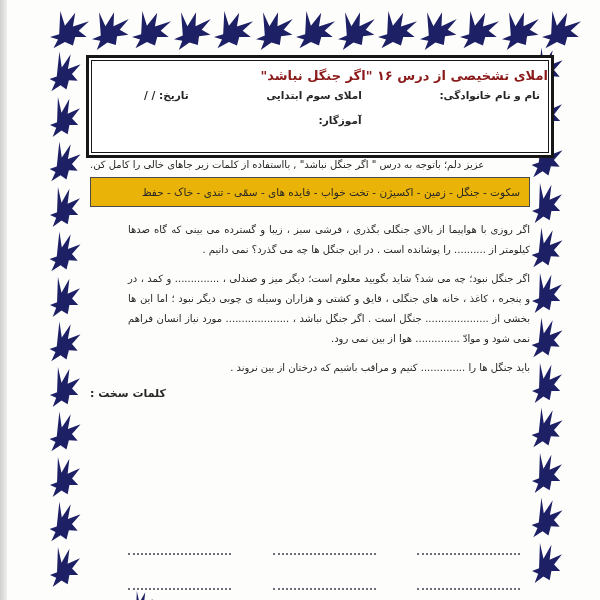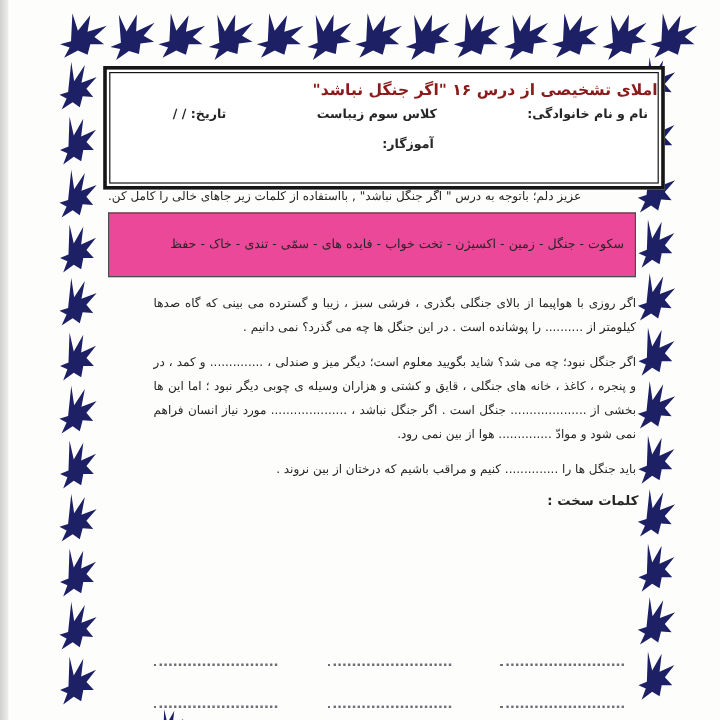--- a/index.html
+++ b/index.html
@@ -37,26 +37,26 @@
     color:var(--title-color,#8b1a1a);}
   .hb-row{display:flex;justify-content:space-between;align-items:center;
     font-size:10.5px;font-weight:bold;margin-top:6px;
     padding:0 8px 0 52px;}
   .hb-teacher{margin-top:13px;text-align:center;padding-left:40px;
     font-size:10.5px;font-weight:bold;}
 
   
   .sheet{position:absolute;left:90px;top:159px;width:442px;direction:rtl;}
   .instruction{font-size:10px;text-align:left;margin:0 0 7px 0;}
-  .word-bank{border:1px solid #4a4a4a;padding:20px 9px;font-size:10.5px;
-    text-align:right;margin:0 2px 13px 0;background:#ec4899;}
+  .word-bank{border:1px solid #4a4a4a;padding:8px 9px;font-size:10.5px;
+    text-align:right;margin:0 2px 13px 0;background:#eab308;}
   .paras{width:402px;margin-right:2px;}
   .paras p{font-size:10px;line-height:20px;margin:0 0 9px 0;
     text-align:justify;}
-  .hard-words{font-size:11px;font-weight:bold;margin-top:3px;text-align:right;}
+  .hard-words{font-size:11px;font-weight:bold;margin-top:3px;text-align:left;}
 
   
   .answer-row{position:absolute;left:128px;width:392px;height:4px;
     display:flex;justify-content:space-between;}
   .answer-row.r1{top:551px;}
   .answer-row.r2{top:586px;}
   .answer-line{width:103px;border-bottom:2px dotted #6e6e78;height:2px;}
 </style>
 </head>
 <body>
@@ -218,21 +218,21 @@
   <svg class="bird" viewBox="0 0 34 44" preserveAspectRatio="none" aria-hidden="true">
     <polygon points="9,0 13,17 22,2 20,18 34,12 25,23 32,30 22,30 20,40 13,36 3,43 7,33 0,30 8,27"></polygon>
   </svg>
 </div>
 
 <div class="header-box">
   <div class="inner">
     <div class="hb-title">املای تشخیصی از درس ۱۶ "اگر جنگل نباشد"</div>
     <div class="hb-row">
       <span>نام و نام خانوادگی:</span>
-      <span>کلاس سوم زیباست</span>
+      <span>املای سوم ابتدایی</span>
       <span>تاریخ:   /   /</span>
     </div>
     <div class="hb-teacher">آموزگار:</div>
   </div>
 </div>
 
 <div class="sheet">
   <p class="instruction">عزیز دلم؛ باتوجه به درس " اگر جنگل نباشد" ,  بااستفاده از کلمات زیر  جاهای خالی را کامل کن.</p>
 
   <div class="word-bank">سکوت - جنگل - زمین -  اکسیژن -   تخت خواب -  فایده های -   سمّی -   تندی - خاک -  حفظ</div>

